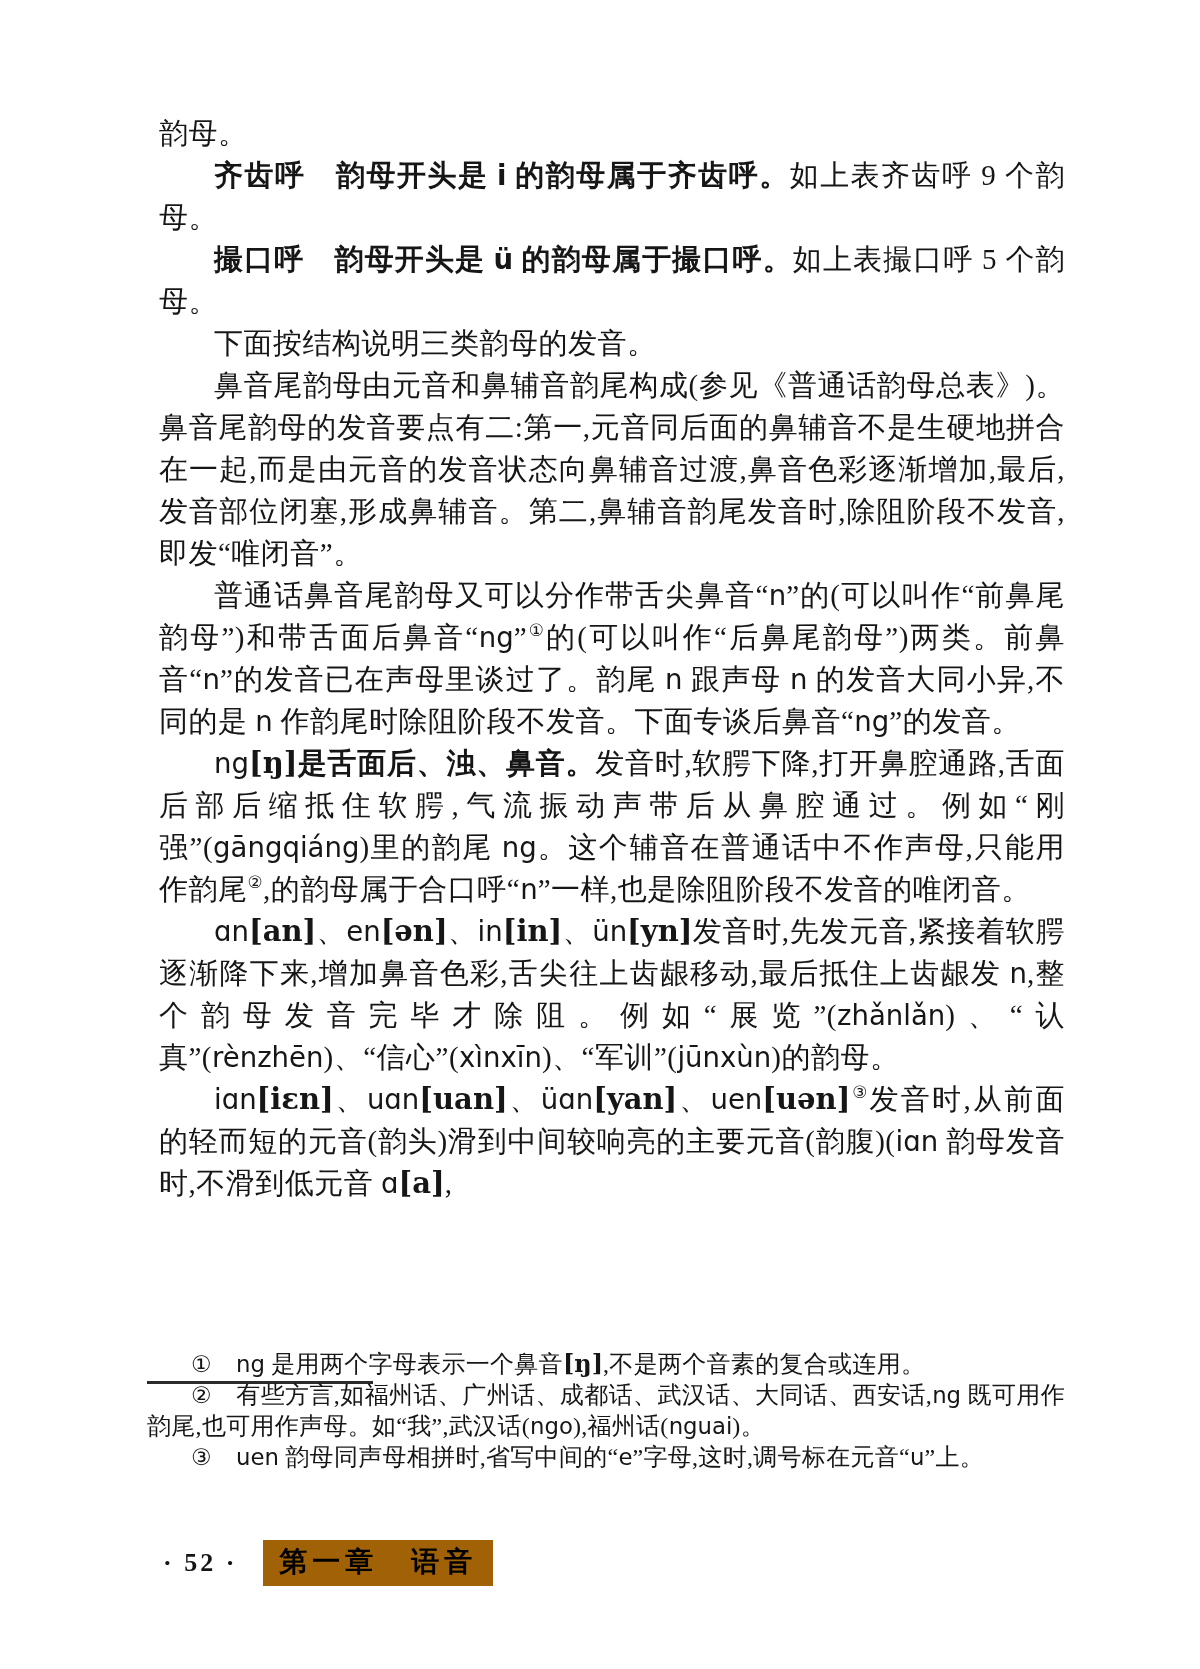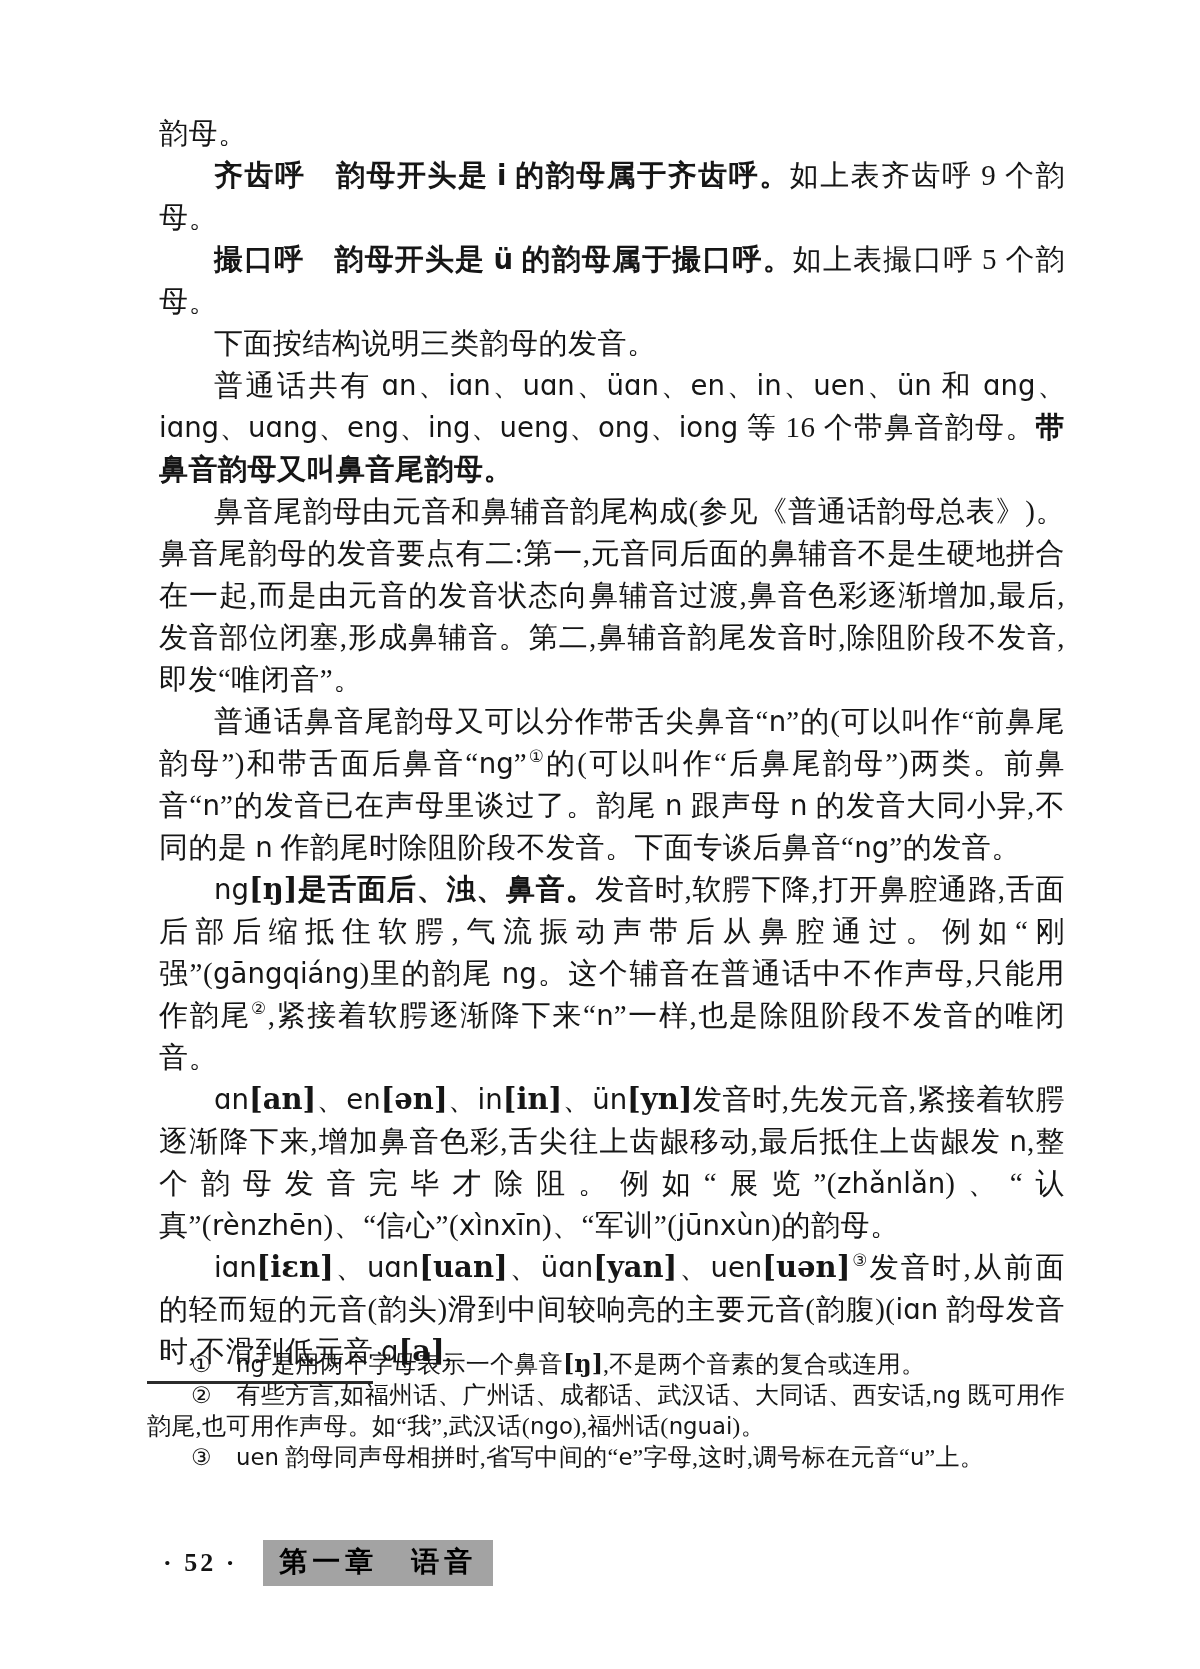--- a/index.html
+++ b/index.html
@@ -59,42 +59,41 @@
     align-items:center;
     gap:26px;
   }
   .page-num{
     font-size:26px;
     font-weight:700;
     letter-spacing:3px;
     color:#141414;
   }
   .chapter-badge{
-    background:#a3a3a3;
+    background:#a16207;
     color:#000000;
     font-size:28px;
     font-weight:700;
     letter-spacing:5px;
     padding:3px 16px 5px 16px;
   }
 </style>
 </head>
 <body>
 
 <div class="page">
 
   <div class="content">
     <p class="cont"><span>韵母。</span></p>
     <p><span class="s-b">齐齿呼　韵母开头是 </span><span class="s-bpy">i</span><span class="s-b"> 的韵母属于齐齿呼。</span><span>如上表齐齿呼 9 个韵母。</span></p>
     <p><span class="s-b">撮口呼　韵母开头是 </span><span class="s-bpy">ü</span><span class="s-b"> 的韵母属于撮口呼。</span><span>如上表撮口呼 5 个韵母。</span></p>
     <p><span>下面按结构说明三类韵母的发音。</span></p>
-    <p><span>普通话共有 </span><span class="s-py">ɑn、iɑn、uɑn、üɑn、en、in、uen、ün</span><span> 和 </span><span class="s-py">ɑng、iɑng、uɑng、eng、ing、ueng、ong、iong</span><span> 等 16 个带鼻音韵母。</span><span class="s-b">带鼻音韵母又叫鼻音尾韵母。</span></p>
     <p><span>鼻音尾韵母由元音和鼻辅音韵尾构成(参见《普通话韵母总表》)。鼻音尾韵母的发音要点有二:第一,元音同后面的鼻辅音不是生硬地拼合在一起,而是由元音的发音状态向鼻辅音过渡,鼻音色彩逐渐增加,最后,发音部位闭塞,形成鼻辅音。第二,鼻辅音韵尾发音时,除阻阶段不发音,即发“唯闭音”。</span></p>
     <p><span>普通话鼻音尾韵母又可以分作带舌尖鼻音“</span><span class="s-py">n</span><span>”的(可以叫作“前鼻尾韵母”)和带舌面后鼻音“</span><span class="s-py">ng</span><span>”</span><span class="s-sup">①</span><span>的(可以叫作“后鼻尾韵母”)两类。前鼻音“</span><span class="s-py">n</span><span>”的发音已在声母里谈过了。韵尾 </span><span class="s-py">n</span><span> 跟声母 </span><span class="s-py">n</span><span> 的发音大同小异,不同的是 </span><span class="s-py">n</span><span> 作韵尾时除阻阶段不发音。下面专谈后鼻音“</span><span class="s-py">ng</span><span>”的发音。</span></p>
-    <p><span class="s-py">ng</span><span class="s-ipa">[ŋ]</span><span class="s-b">是舌面后、浊、鼻音。</span><span>发音时,软腭下降,打开鼻腔通路,舌面后部后缩抵住软腭,气流振动声带后从鼻腔通过。例如“刚强”(</span><span class="s-py">gāngqiáng</span><span>)里的韵尾 </span><span class="s-py">ng</span><span>。这个辅音在普通话中不作声母,只能用作韵尾</span><span class="s-sup">②</span><span>,紧接着软腭逐渐降下来“</span><span class="s-py">n</span><span>”一样,也是除阻阶段不发音的唯闭音。</span></p>
+    <p><span class="s-py">ng</span><span class="s-ipa">[ŋ]</span><span class="s-b">是舌面后、浊、鼻音。</span><span>发音时,软腭下降,打开鼻腔通路,舌面后部后缩抵住软腭,气流振动声带后从鼻腔通过。例如“刚强”(</span><span class="s-py">gāngqiáng</span><span>)里的韵尾 </span><span class="s-py">ng</span><span>。这个辅音在普通话中不作声母,只能用作韵尾</span><span class="s-sup">②</span><span>,的韵母属于合口呼“</span><span class="s-py">n</span><span>”一样,也是除阻阶段不发音的唯闭音。</span></p>
     <p><span class="s-py">ɑn</span><span class="s-ipa">[an]</span><span>、</span><span class="s-py">en</span><span class="s-ipa">[ən]</span><span>、</span><span class="s-py">in</span><span class="s-ipa">[in]</span><span>、</span><span class="s-py">ün</span><span class="s-ipa">[yn]</span><span>发音时,先发元音,紧接着软腭逐渐降下来,增加鼻音色彩,舌尖往上齿龈移动,最后抵住上齿龈发 </span><span class="s-py">n</span><span>,整个韵母发音完毕才除阻。例如“展览”(</span><span class="s-py">zhǎnlǎn</span><span>)、“认真”(</span><span class="s-py">rènzhēn</span><span>)、“信心”(</span><span class="s-py">xìnxīn</span><span>)、“军训”(</span><span class="s-py">jūnxùn</span><span>)的韵母。</span></p>
     <p><span class="s-py">iɑn</span><span class="s-ipa">[iɛn]</span><span>、</span><span class="s-py">uɑn</span><span class="s-ipa">[uan]</span><span>、</span><span class="s-py">üɑn</span><span class="s-ipa">[yan]</span><span>、</span><span class="s-py">uen</span><span class="s-ipa">[uən]</span><span class="s-sup">③</span><span>发音时,从前面的轻而短的元音(韵头)滑到中间较响亮的主要元音(韵腹)(</span><span class="s-py">iɑn</span><span> 韵母发音时,不滑到低元音 </span><span class="s-py">ɑ</span><span class="s-ipa">[a]</span><span>,</span></p>
   </div>
 
   <hr class="fn-rule">
 
   <div class="footnotes">
     <p><span class="s-mark">①</span><span>　</span><span class="s-py">ng</span><span> 是用两个字母表示一个鼻音</span><span class="s-ipa">[ŋ]</span><span>,不是两个音素的复合或连用。</span></p>
     <p><span class="s-mark">②</span><span>　有些方言,如福州话、广州话、成都话、武汉话、大同话、西安话,</span><span class="s-py">ng</span><span> 既可用作韵尾,也可用作声母。如“我”,武汉话(</span><span class="s-py">ngo</span><span>),福州话(</span><span class="s-py">nguai</span><span>)。</span></p>
     <p><span class="s-mark">③</span><span>　</span><span class="s-py">uen</span><span> 韵母同声母相拼时,省写中间的“</span><span class="s-py">e</span><span>”字母,这时,调号标在元音“</span><span class="s-py">u</span><span>”上。</span></p>

